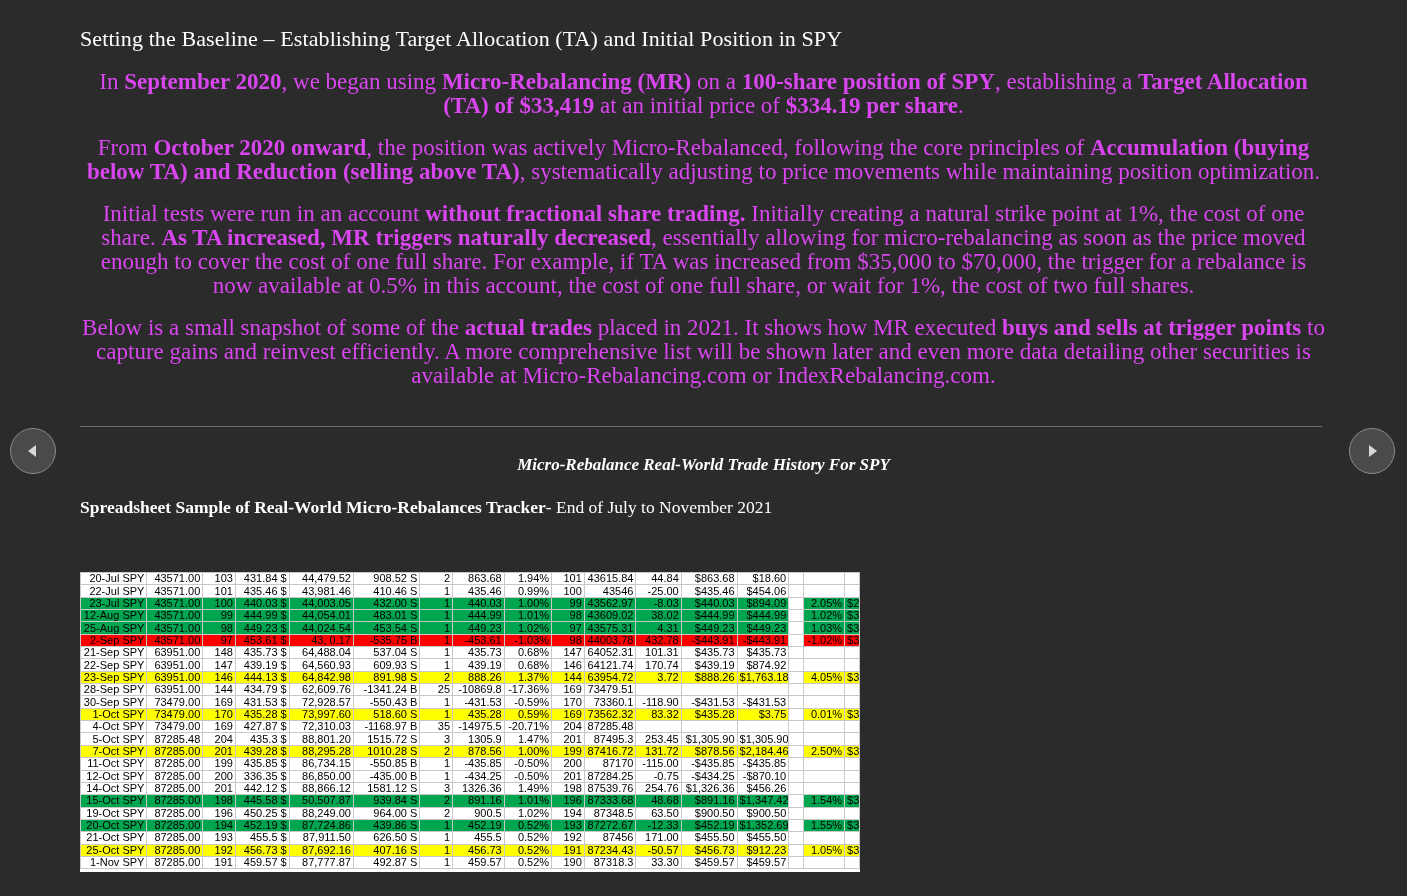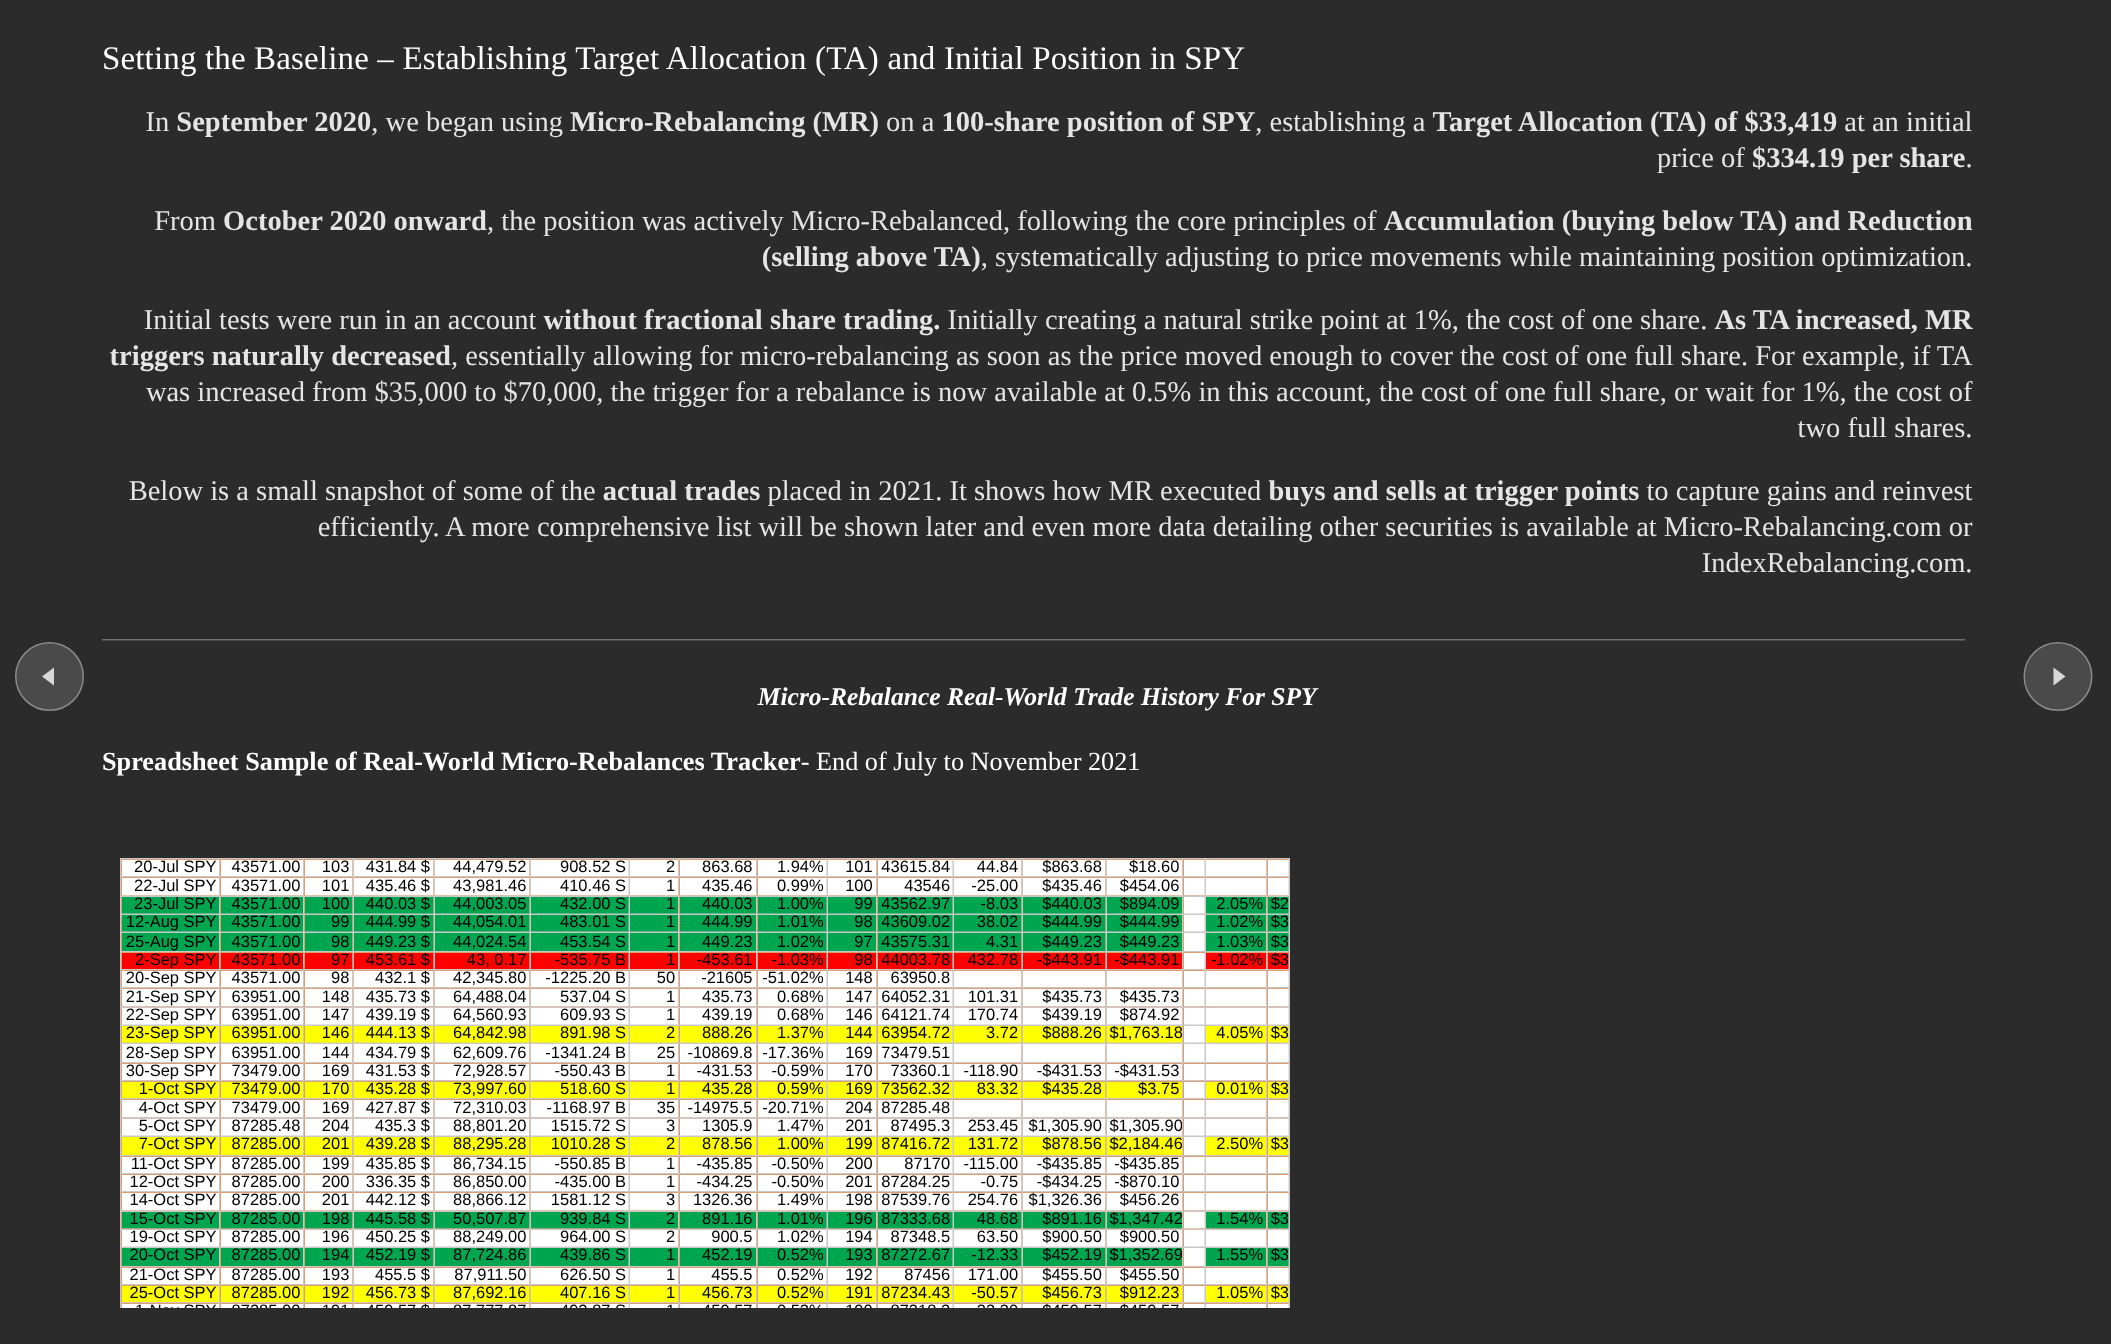--- a/index.html
+++ b/index.html
@@ -12,38 +12,38 @@
     font-family: "Liberation Serif", serif;
   }
   .page {
     position: relative;
     width: 1407px;
     height: 896px;
     background: #2b2b2b;
   }
   .content {
     position: absolute;
-    left: 68px;
+    left: 80px;
     top: 0;
     width: 1247px;
     color: #ffffff;
   }
   h1.doc-title {
     font-size: 22px;
     font-weight: normal;
     margin: 26px 0 0 0;
     letter-spacing: 0.1px;
     color: #ffffff;
   }
   p.para {
-    font-size: 19px;
+    font-size: 23px;
     line-height: 24px;
     margin: 18px 0 0 0;
-    color: #e5e5e5;
-    text-align: right;
+    color: #d946ef;
+    text-align: center;
   }
   p.para b { font-weight: bold; }
   hr.divider {
     border: none;
     border-top: 1px solid #6e6e6e;
     margin: 38px 0 0 0;
     width: 1242px;
   }
   .subtitle-italic {
     font-size: 17px;
@@ -275,39 +275,20 @@
             <td class="c9">98</td>
             <td class="c10">44003.78</td>
             <td class="c11">432.78</td>
             <td class="c12">-$443.91</td>
             <td class="c13">-$443.91</td>
             <td class="c15 gapcol"></td>
             <td class="c14">-1.02%</td>
             <td class="c15">$30,242.95</td>
           </tr>
           <tr class="r-white">
-            <td class="c0">20-Sep SPY</td>
-            <td class="c1">43571.00</td>
-            <td class="c2">98</td>
-            <td class="c3">432.1  $</td>
-            <td class="c4">42,345.80</td>
-            <td class="c5">-1225.20 B</td>
-            <td class="c6">50</td>
-            <td class="c7">-21605</td>
-            <td class="c8">-51.02%</td>
-            <td class="c9">148</td>
-            <td class="c10">63950.8</td>
-            <td class="c11"></td>
-            <td class="c12"></td>
-            <td class="c13"></td>
-            <td class="c15 gapcol"></td>
-            <td class="c14"></td>
-            <td class="c15"></td>
-          </tr>
-          <tr class="r-white">
             <td class="c0">21-Sep SPY</td>
             <td class="c1">63951.00</td>
             <td class="c2">148</td>
             <td class="c3">435.73  $</td>
             <td class="c4">64,488.04</td>
             <td class="c5">537.04 S</td>
             <td class="c6">1</td>
             <td class="c7">435.73</td>
             <td class="c8">0.68%</td>
             <td class="c9">147</td>

